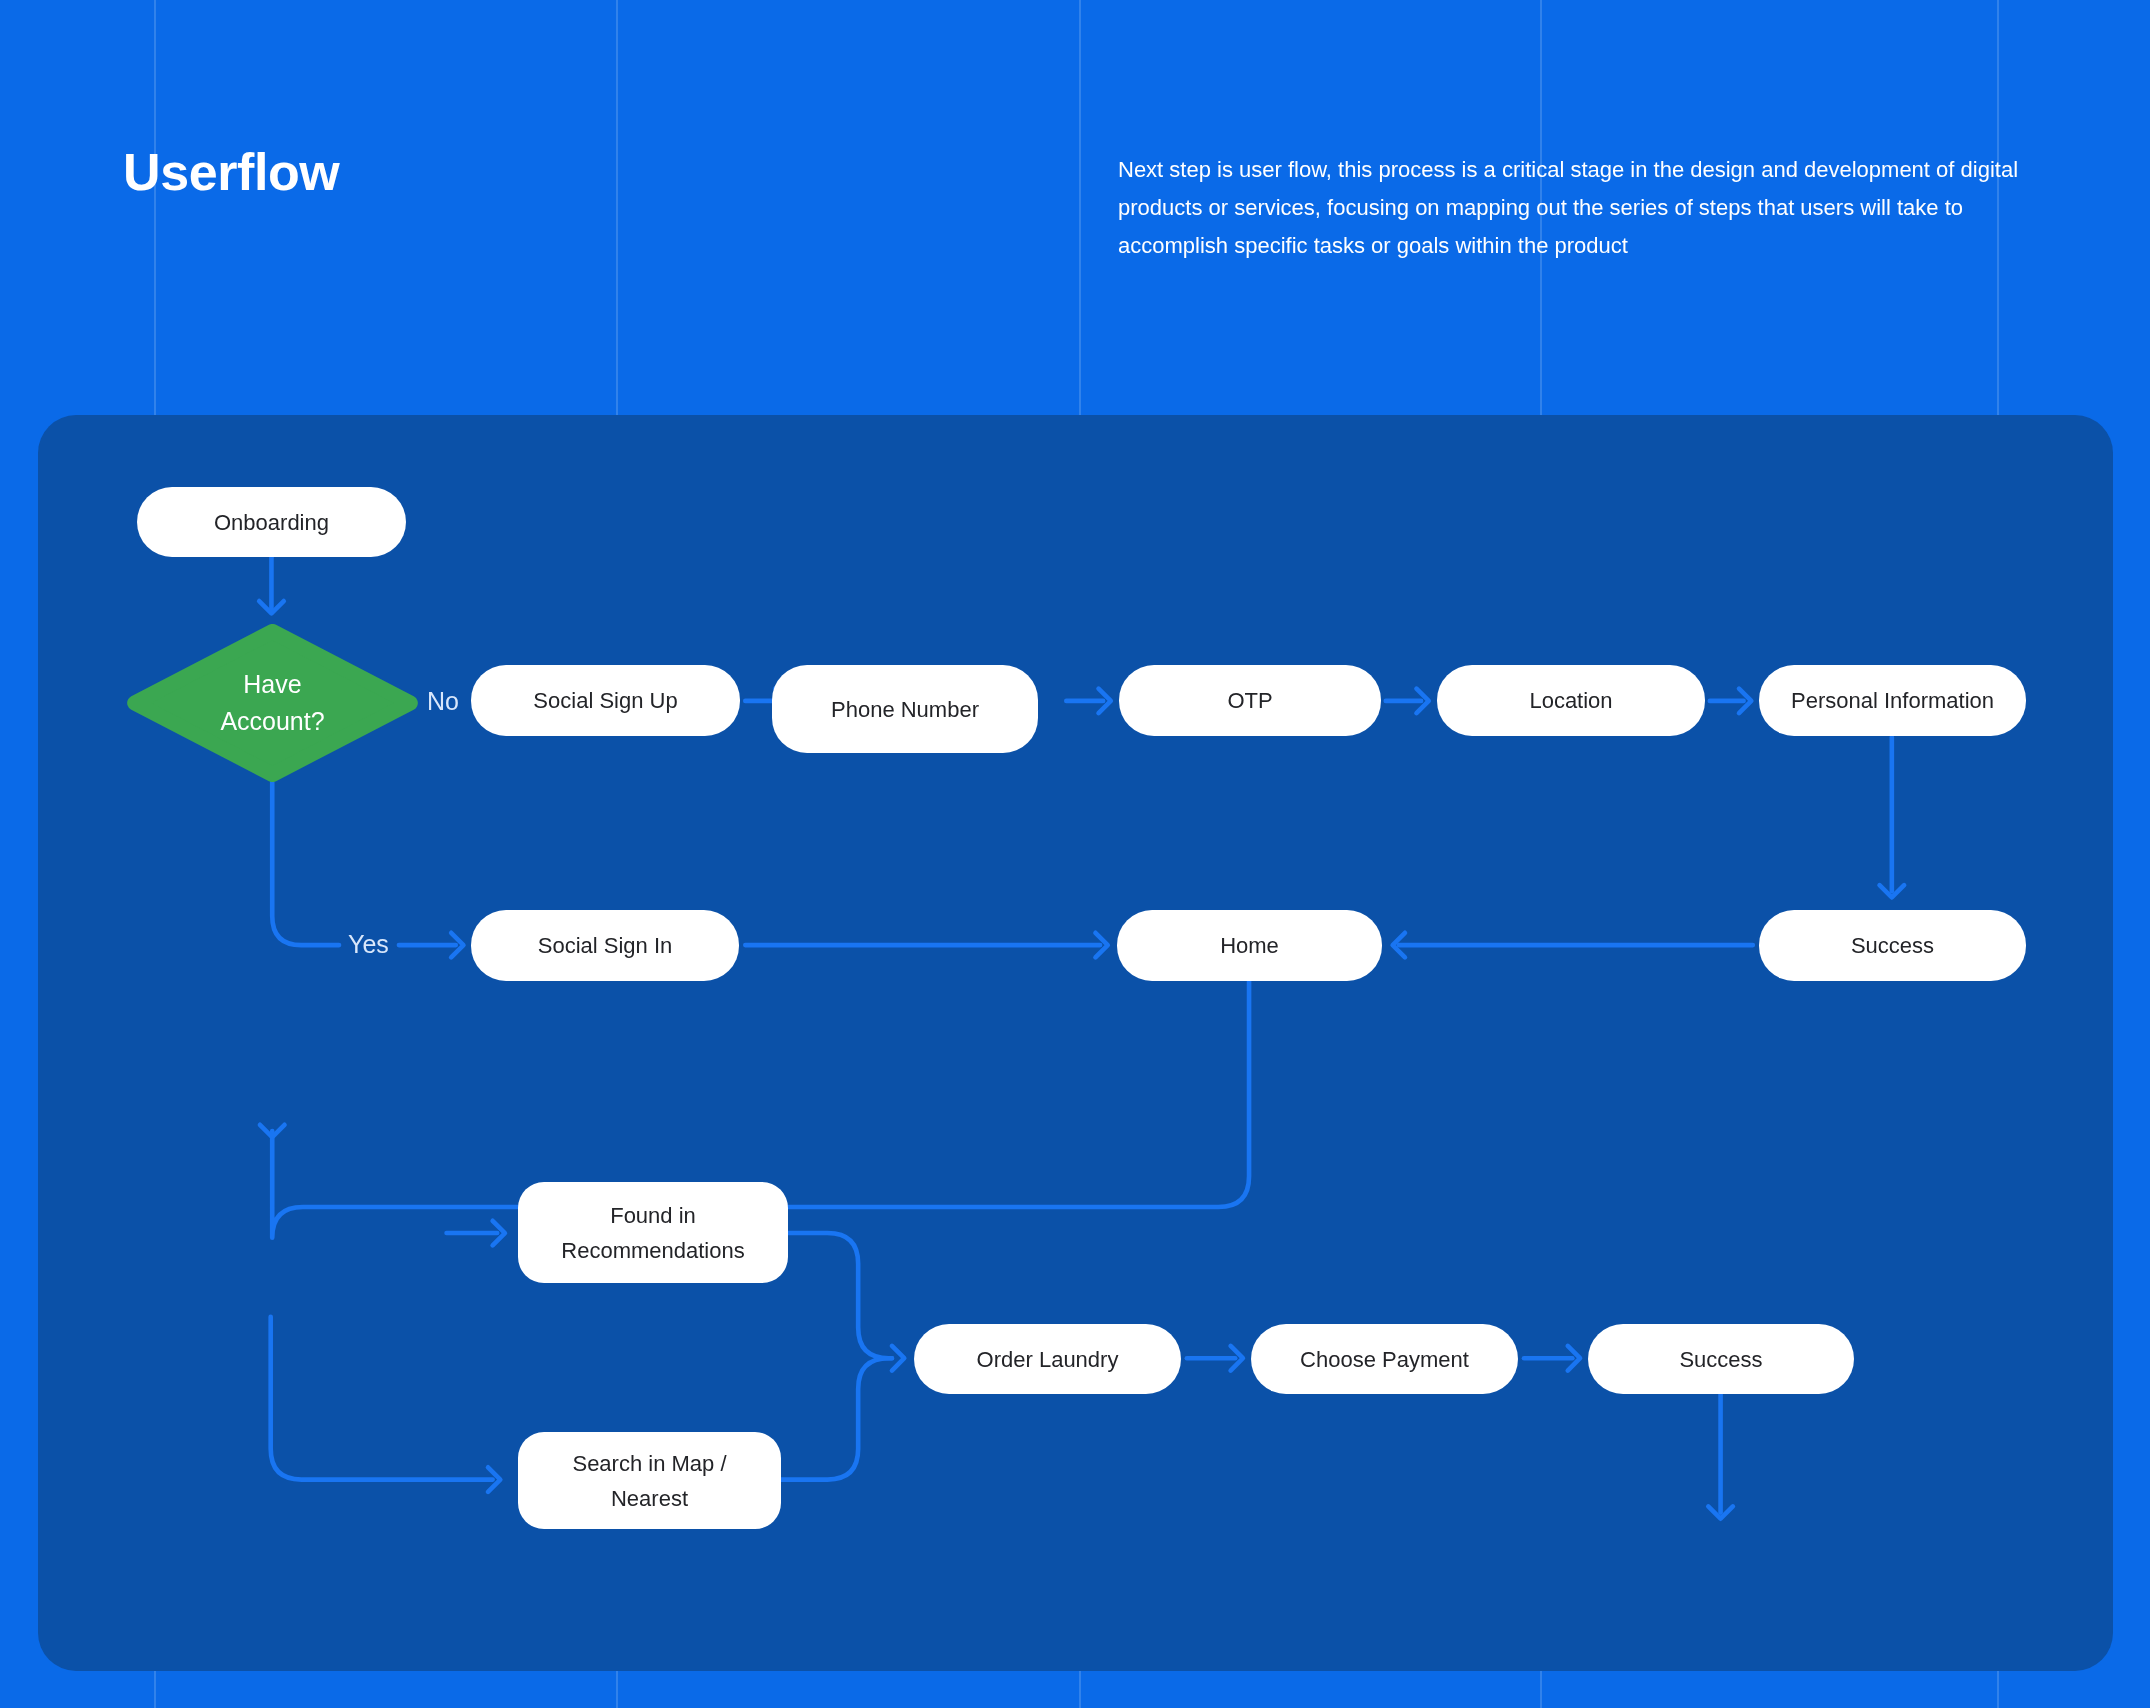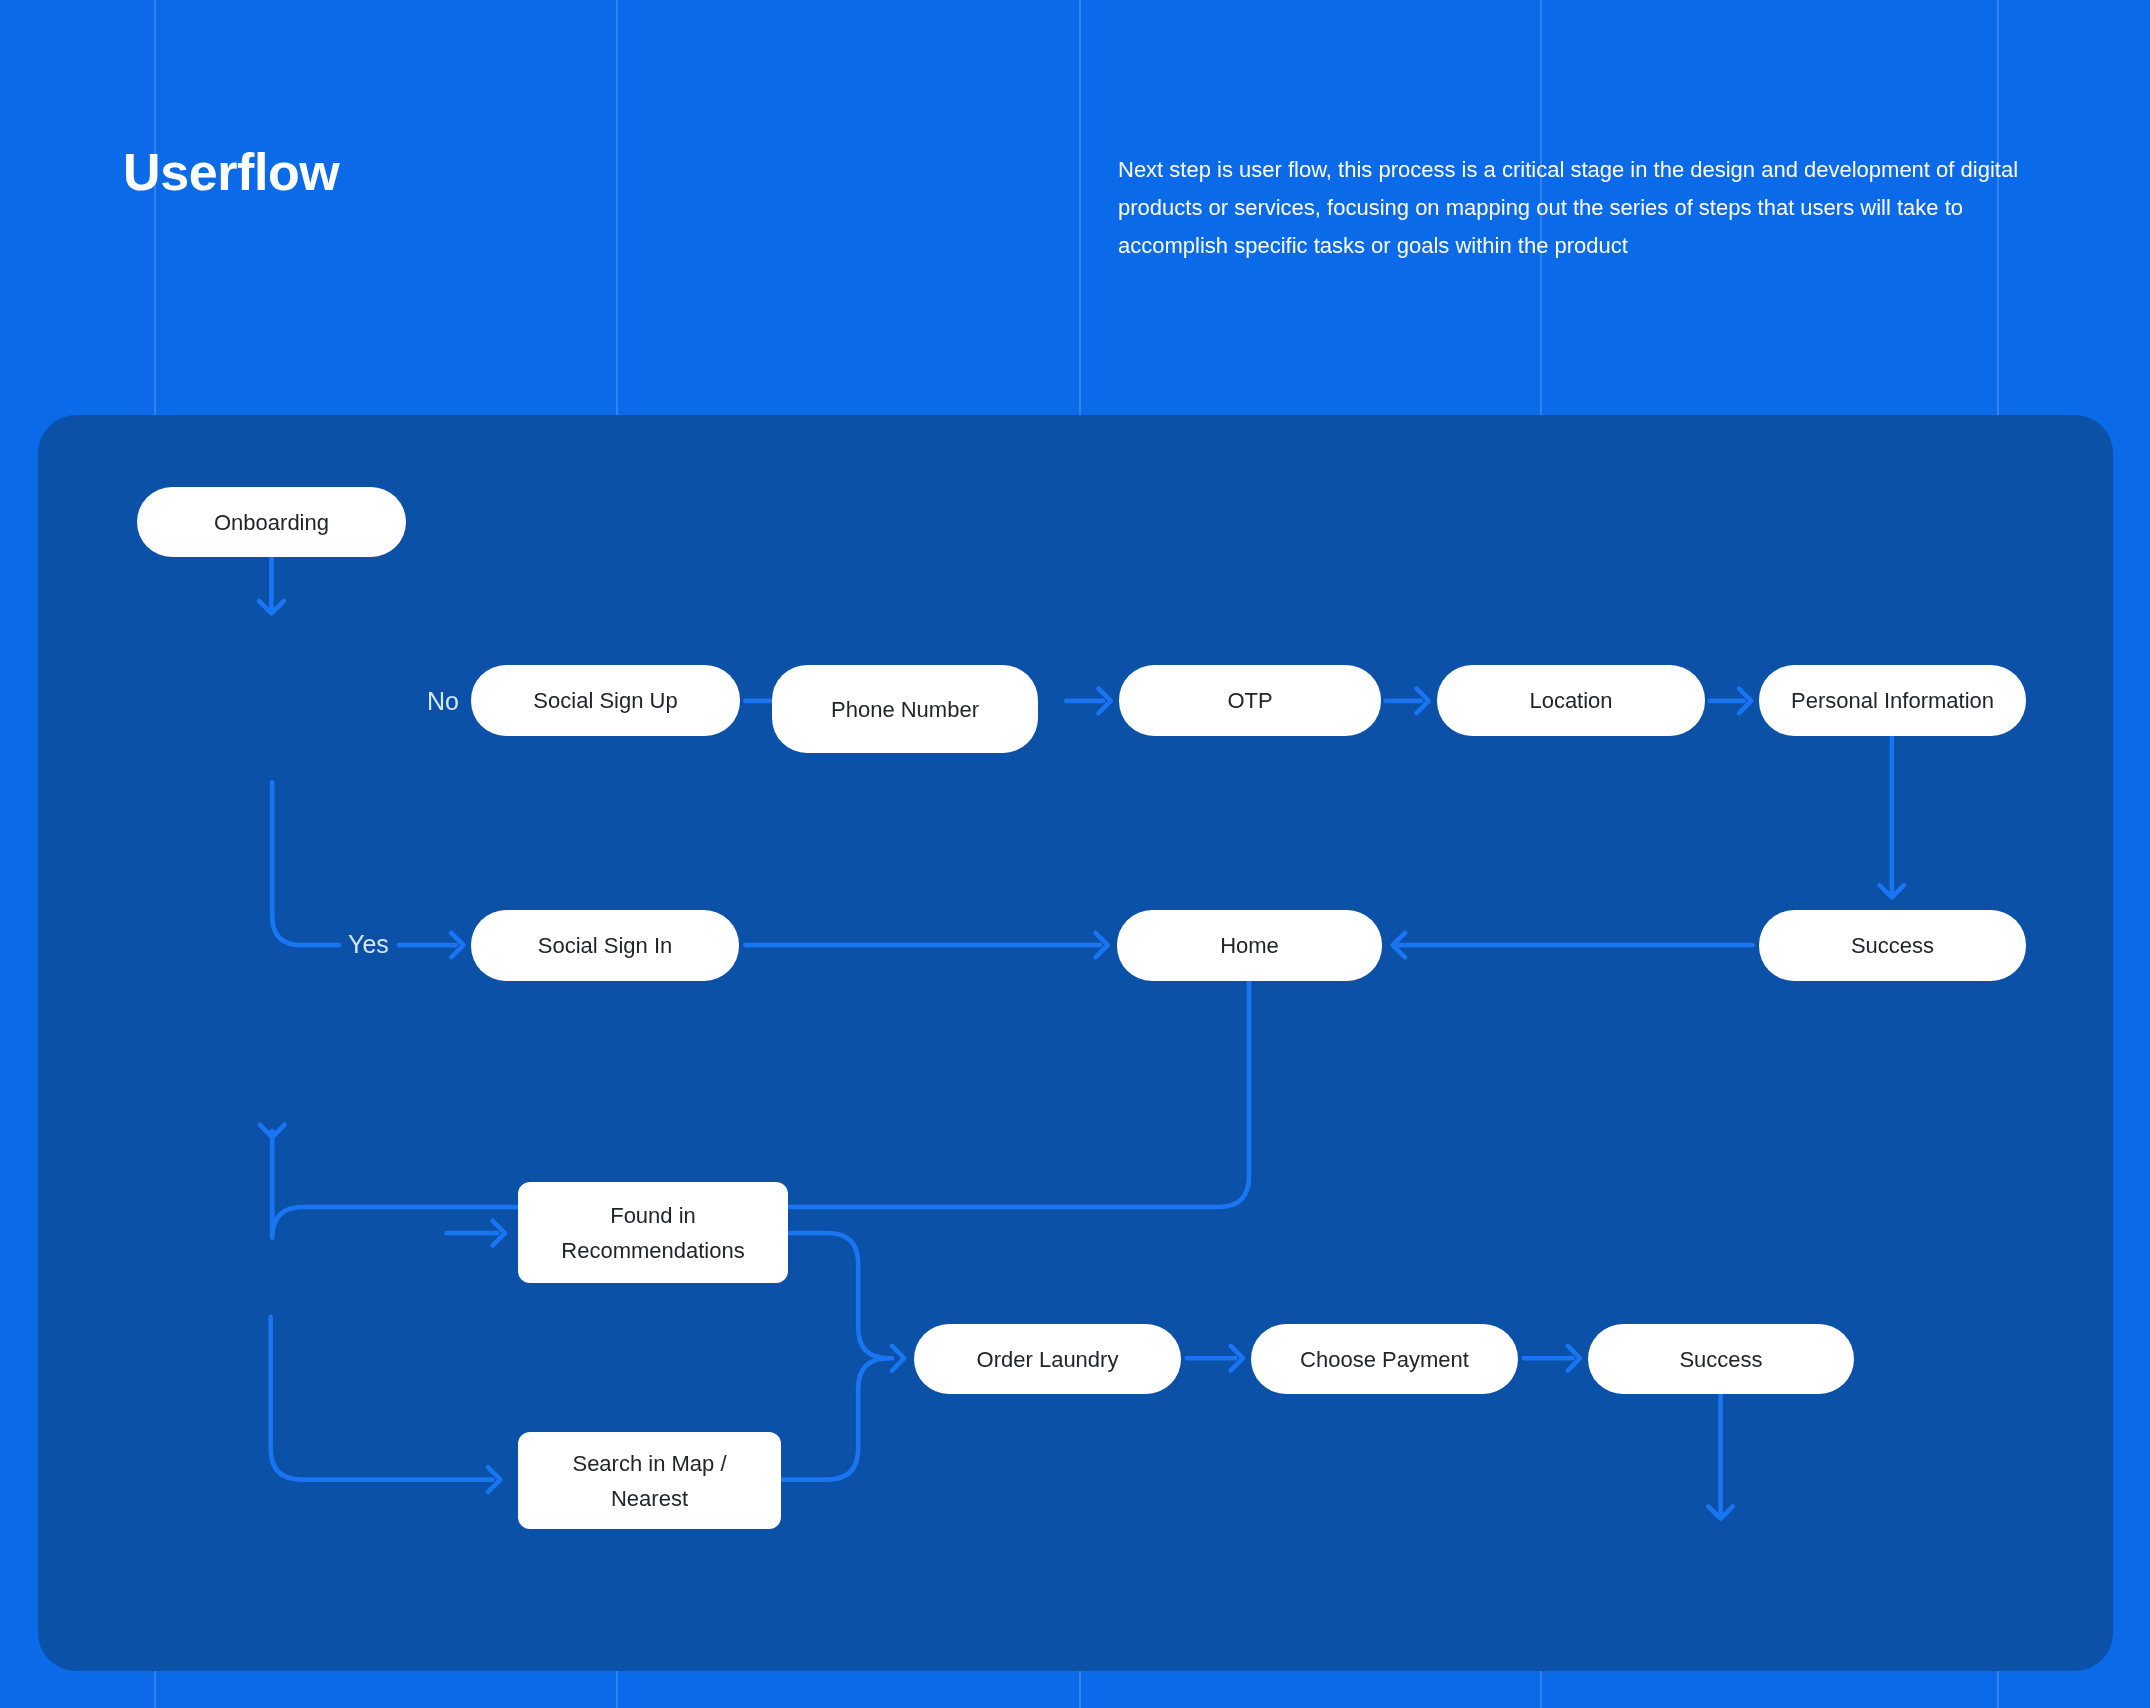--- a/index.html
+++ b/index.html
@@ -44,21 +44,21 @@
     stroke-linecap:round; stroke-linejoin:round;
   }
   
   .node{
     position:absolute;
     background:#FFFFFF; border-radius:35px;
     display:flex; align-items:center; justify-content:center;
     text-align:center; color:var(--ink);
     font-size:22px; line-height:35px;
   }
-  .node.tall{ border-radius:12px; }
+  .node.tall{ border-radius:26px; }
   .diamond{ position:absolute; }
   .diamond svg{ position:absolute; left:0; top:0; }
   .diamond-label{
     position:absolute; inset:0;
     display:flex; align-items:center; justify-content:center;
     text-align:center; color:#FFFFFF; font-size:25px; line-height:37px;
   }
   .diamond-label span{ display:inline-block; }
   .d1 .diamond-label span{ max-width:161px; }
   .d2 .diamond-label span{ max-width:207px; }
@@ -129,20 +129,28 @@
       <path d="M1992 1212 L2008 1228 L1992 1244"></path>
 
     <path d="M2191 1274 V1429"></path>
       <path d="M2175 1421 L2191 1437 L2207 1421"></path>
   </svg>
 
   <div class="node" style="left:99px; top:72px; width:269px; height:70px;">
     <span>Onboarding</span>
   </div>
 
+  <div class="diamond d1" style="left:89px; top:209px; width:291px; height:158px;">
+    <svg width="291" height="158" viewBox="0 0 379 206">
+      <polygon points="189.5,10 369,103 189.5,196 10,103" fill="var(--green)" stroke="var(--green)" stroke-width="20" stroke-linejoin="round"></polygon>
+    </svg>
+    <div class="diamond-label">
+        <span>Have Account?</span>
+      </div>
+  </div>
 
   <div class="branch" style="left:389px; top:273px;">No</div>
 
   <div class="node" style="left:433px; top:250px; width:269px; height:71px;">
     <span>Social Sign Up</span>
   </div>
   <div class="node" style="left:734px; top:250px; width:266px; height:88px;">
     <span>Phone Number</span>
   </div>
   <div class="node" style="left:1081px; top:250px; width:262px; height:71px;">

